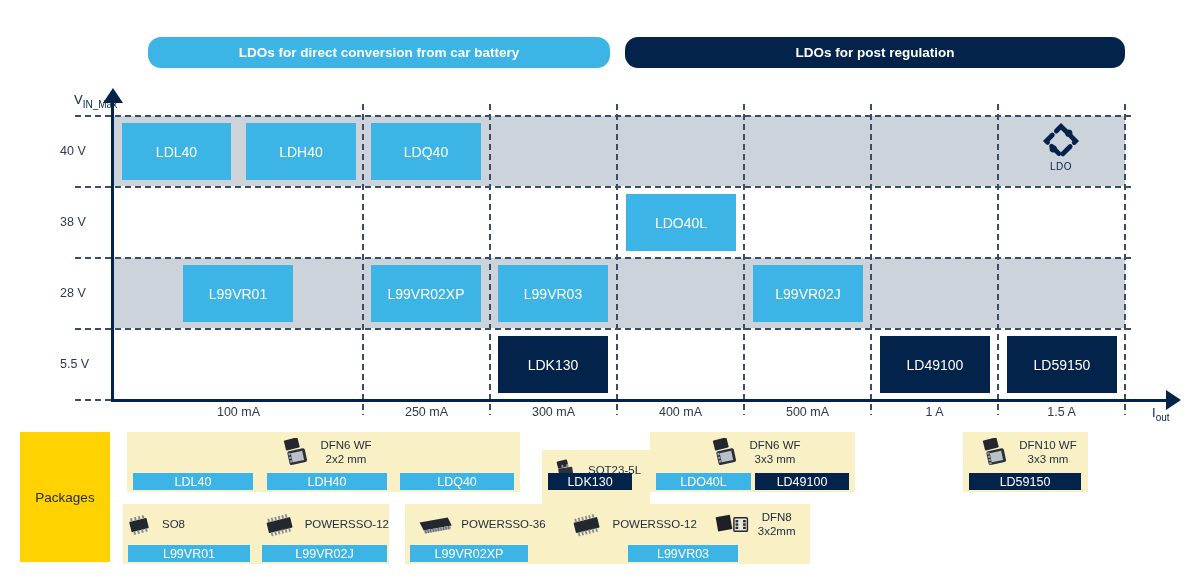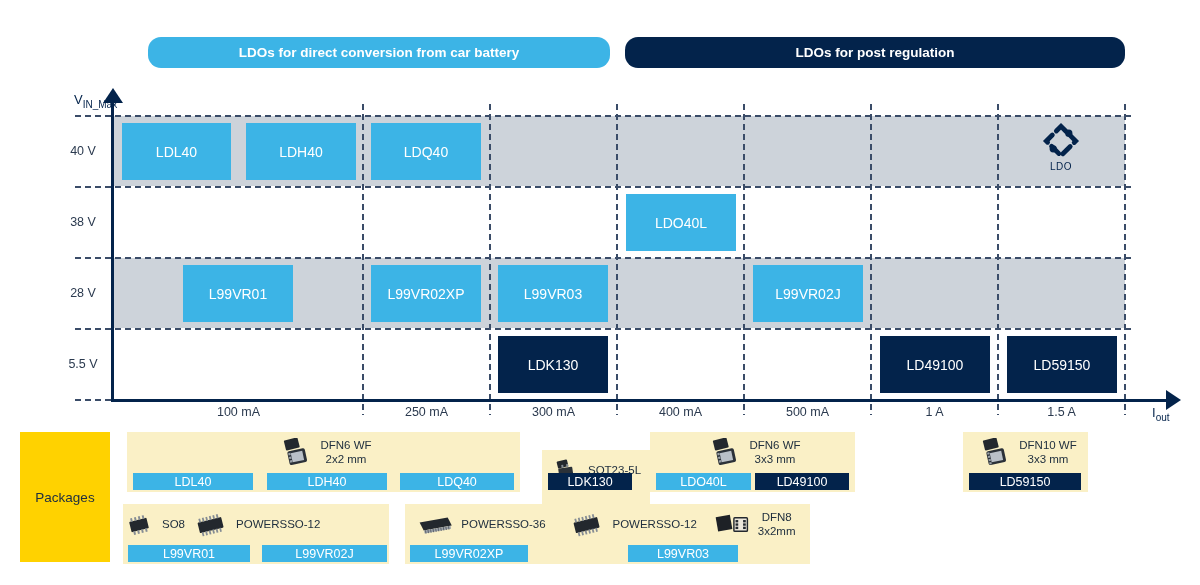--- a/index.html
+++ b/index.html
@@ -21,39 +21,39 @@
   .yaxis{position:absolute;left:111px;top:99px;width:3px;height:303px;background:#03234B;}
   .xaxis{position:absolute;left:111px;top:399px;width:1058px;height:3px;background:#03234B;}
   .yarrow{position:absolute;left:103px;top:88px;width:0;height:0;
           border-left:10px solid transparent;border-right:10px solid transparent;
           border-bottom:15px solid #03234B;}
   .xarrow{position:absolute;left:1166px;top:390px;width:0;height:0;
           border-top:10px solid transparent;border-bottom:10px solid transparent;
           border-left:15px solid #03234B;}
   .axlbl{position:absolute;color:#03234B;font-size:13px;}
   .axlbl sub,.sub{font-size:10px;}
-  .rowlabel{position:absolute;left:60px;width:46px;text-align:center;
+  .rowlabel{position:absolute;left:60px;width:46px;text-align:left;
             color:#2b3a4f;font-size:12.5px;}
   .collabel{position:absolute;top:405px;width:127px;text-align:center;
             color:#2b3a4f;font-size:12.5px;}
   .pbox{position:absolute;height:57px;display:flex;align-items:center;justify-content:center;
         color:#ffffff;font-size:14px;}
   .pbox.blue{background:#3CB4E6;}
   .pbox.navy{background:#03234B;}
   .ldobadge{position:absolute;left:1033px;top:122px;width:56px;height:62px;display:flex;
             flex-direction:column;align-items:center;justify-content:flex-start;}
   .ldobadge .txt{color:#03234B;font-weight:normal;font-size:10px;margin-top:1px;letter-spacing:.5px;}
 
   
   .pkgbox{position:absolute;left:20px;top:432px;width:90px;height:130px;background:#FFD200;
           display:flex;align-items:center;justify-content:center;color:#21303f;font-size:13.5px;}
   .panel{position:absolute;height:60px;background:#FAF0C6;}
   .pkgrow{position:absolute;left:0;right:0;top:0;height:42px;display:flex;
           align-items:center;justify-content:center;gap:8px;}
-  .pkgrow.spread{justify-content:flex-start;}
+  .pkgrow.spread{justify-content:space-between;}
   .pkggroup{display:flex;align-items:center;gap:7px;}
   .pkgtext{color:#21303f;font-size:11.5px;text-align:center;line-height:1.2;}
   .partbar{position:absolute;height:17px;display:flex;align-items:center;justify-content:center;
            color:#ffffff;font-size:12.5px;}
   .partbar.blue{background:#3CB4E6;}
   .partbar.navy{background:#03234B;}
 </style>
 </head>
 <body>
 

